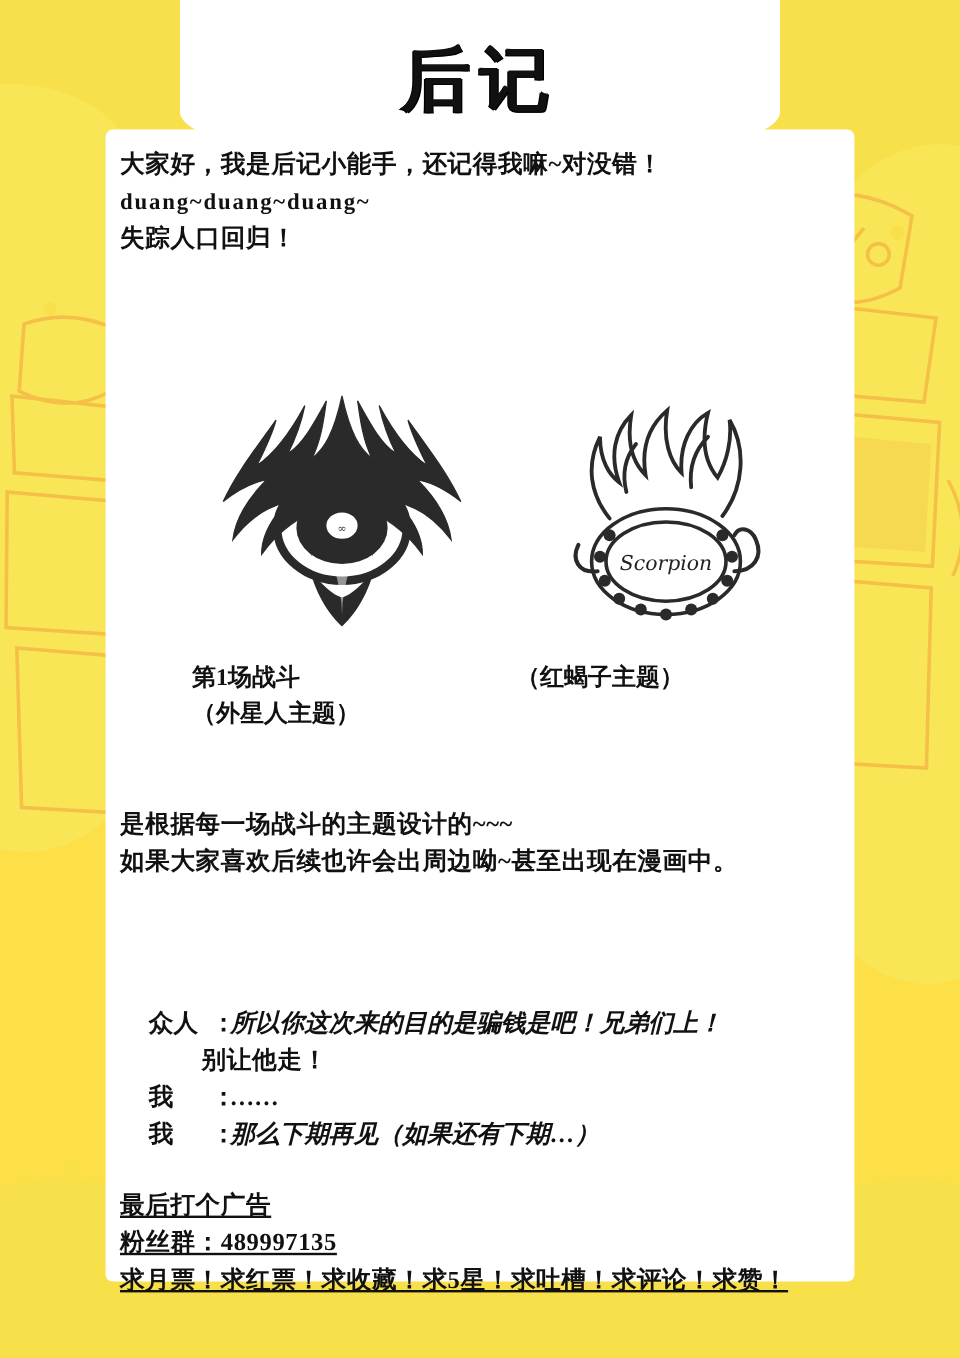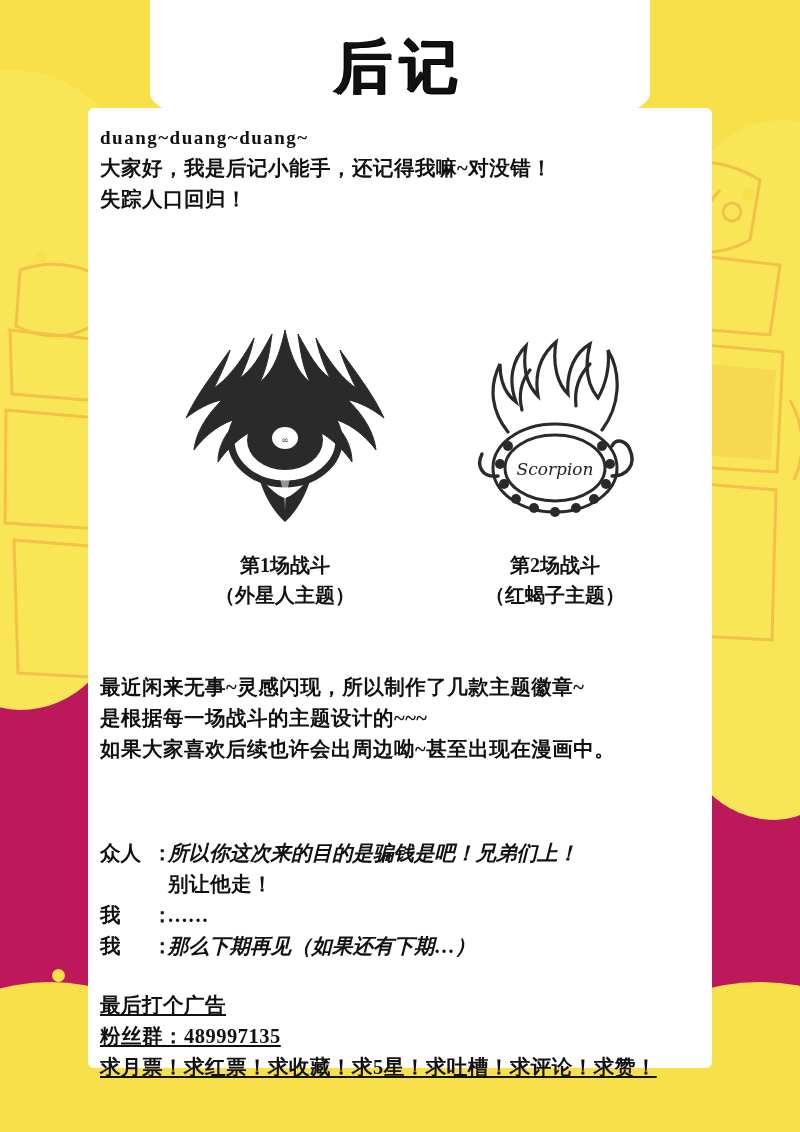--- a/index.html
+++ b/index.html
@@ -11,21 +11,21 @@
     height: 1132px;
     background: #ffffff;
     font-family: "Liberation Serif", "DejaVu Serif", serif;
     overflow: hidden;
     position: relative;
   }
 
   .page {
     position: absolute;
     inset: 0;
-    background: #be185d;
+    background: #fde047;
     overflow: hidden;
   }
 
   
   .bg-layer { position: absolute; inset: 0; overflow: hidden; pointer-events: none; }
 
   .blob-top-left {
     position: absolute;
     left: -170px; top: -250px;
     width: 420px; height: 420px;
@@ -173,20 +173,21 @@
   .blk2 { top: 672px; }
   .blk3 { top: 838px; }
   .blk4 { top: 990px; text-decoration: underline; }
 
   .dialog-row {
     display: flex;
     font-size: 20.5px;
     font-weight: bold;
     line-height: 31px;
     white-space: pre;
+    margin-left: 24px;
   }
   .dialog-who { width: 52px; flex: none; }
   .dialog-sep { width: 16px; flex: none; }
   .dialog-what { flex: 1 1 auto; font-style: italic; }
   .dialog-cont { padding-left: 68px; }
 
   
   .badges {
     position: absolute;
     top: 322px;
@@ -209,21 +210,21 @@
     color: #111;
     white-space: pre;
   }
   .captions {
     position: absolute;
     top: 550px;
     left: 100px;
     width: 620px;
     height: 90px;
   }
-  .cap-box { position: absolute; width: 250px; text-align: center; }
+  .cap-box { position: absolute; width: 250px; }
   .cap-1 { left: 60px; top: 0; }
   .cap-2 { left: 330px; top: 0; }
 
   .scorp-word {
     font-family: "DejaVu Serif", serif;
     font-style: italic;
     font-size: 17px;
     fill: #222;
   }
 </style>
@@ -286,22 +287,22 @@
   <div class="content-card">
     <div class="white-mask"></div>
     <div class="white-mask-top"></div>
   </div>
 
   <div class="fg">
 
     <div class="title">后记</div>
 
     <div class="body-text blk1">
+      <div class="para">大家好，我是后记小能手，还记得我嘛~对没错！</div>
       <div class="para small-lead">duang~duang~duang~</div>
-      <div class="para">大家好，我是后记小能手，还记得我嘛~对没错！</div>
       <div class="para">失踪人口回归！</div>
     </div>
 
     <div class="badges">
 
       <div class="badge badge-1">
         <svg width="250" height="210" viewBox="0 0 250 210">
           <g fill="#2a2a2a" stroke="#2a2a2a" stroke-width="1">
 
             <path d="M125 8 C132 40 140 52 150 60 C142 44 140 26 138 12 C150 34 158 48 170 56
@@ -365,27 +366,25 @@
         </svg>
       </div>
     </div>
 
     <div class="captions">
       <div class="cap-box cap-1">
         <div class="caption">第1场战斗</div>
         <div class="caption">（外星人主题）</div>
       </div>
       <div class="cap-box cap-2">
-        <div class="caption">第2场战斗</div>
         <div class="caption">（红蝎子主题）</div>
       </div>
     </div>
 
     <div class="body-text blk2">
-      <div class="para">最近闲来无事~灵感闪现，所以制作了几款主题徽章~</div>
       <div class="para">是根据每一场战斗的主题设计的~~~</div>
       <div class="para">如果大家喜欢后续也许会出周边呦~甚至出现在漫画中。</div>
     </div>
 
     <div class="body-text blk3">
       <div class="dialog-row">
         <span class="dialog-who">众人</span>
         <span class="dialog-sep">：</span>
         <span class="dialog-what">所以你这次来的目的是骗钱是吧！兄弟们上！</span>
       </div>

